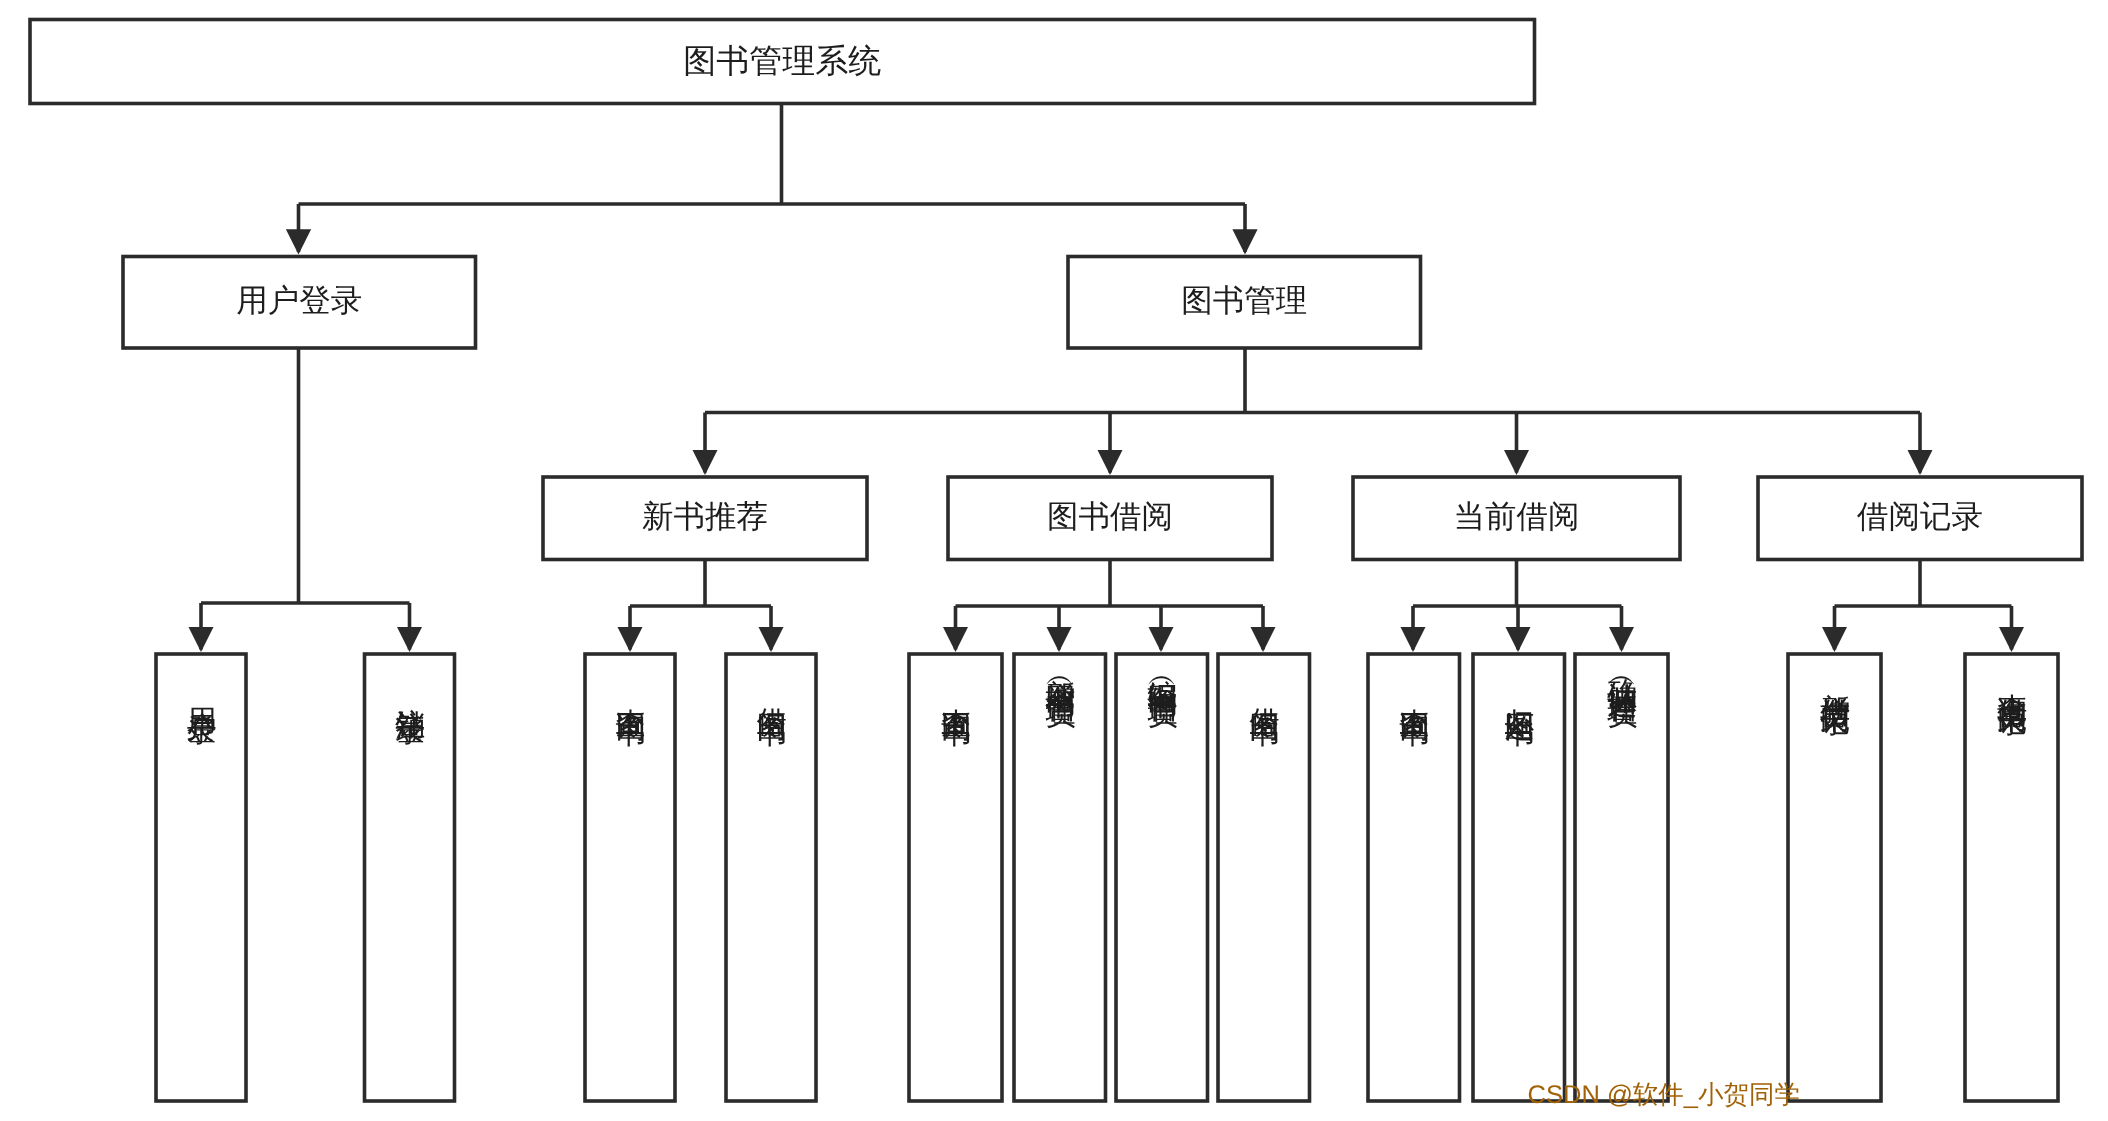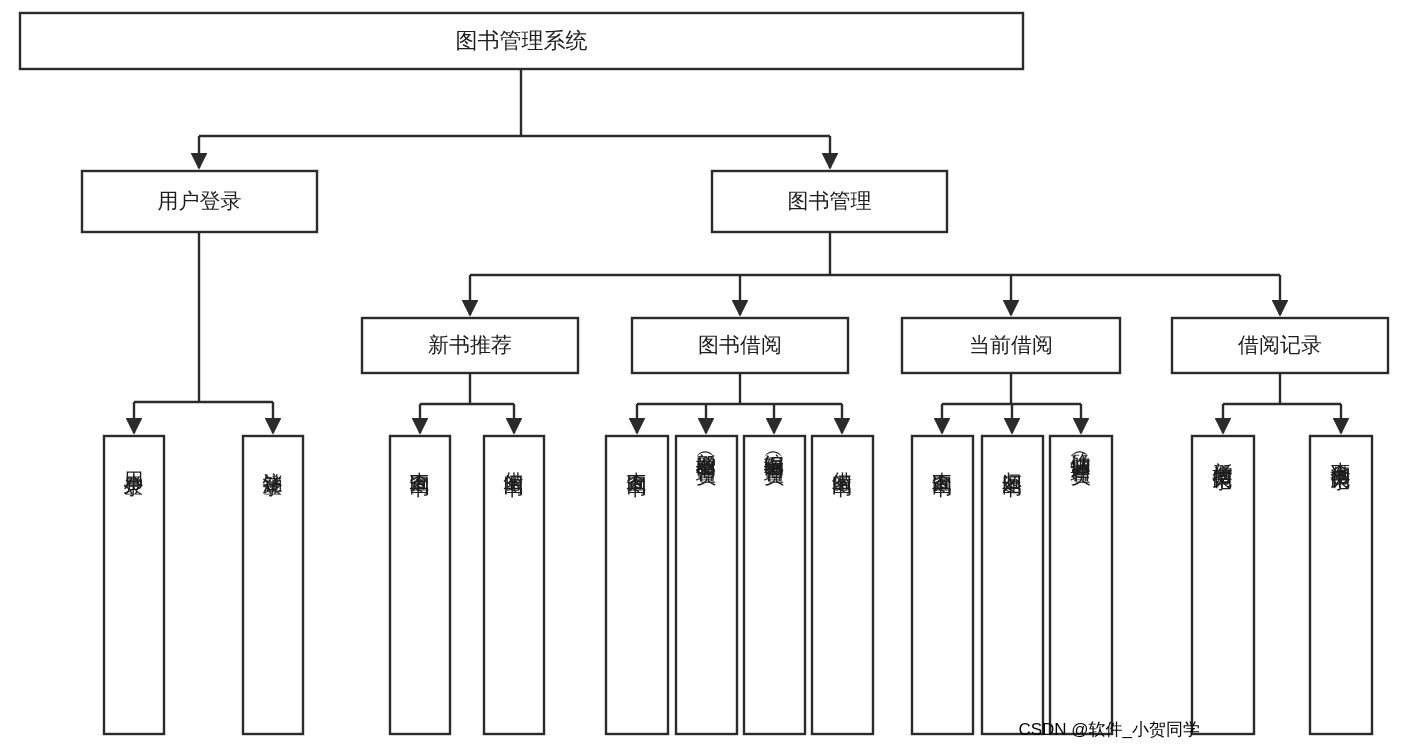--- a/index.html
+++ b/index.html
@@ -36,21 +36,21 @@
   }
   .connector{
     stroke:#2b2b2b;
     stroke-width:2.4;
     fill:none;
   }
   .watermark{
     position:absolute;
     right:14px;
     bottom:6px;
-    color:#000000;
+    color:#a16207;
     font-size:17px;
     font-family:"Liberation Sans","DejaVu Sans",sans-serif;
     white-space:nowrap;
     user-select:none;
   }
 </style>
 </head>
 <body>
 
 <div id="diagram-root">

